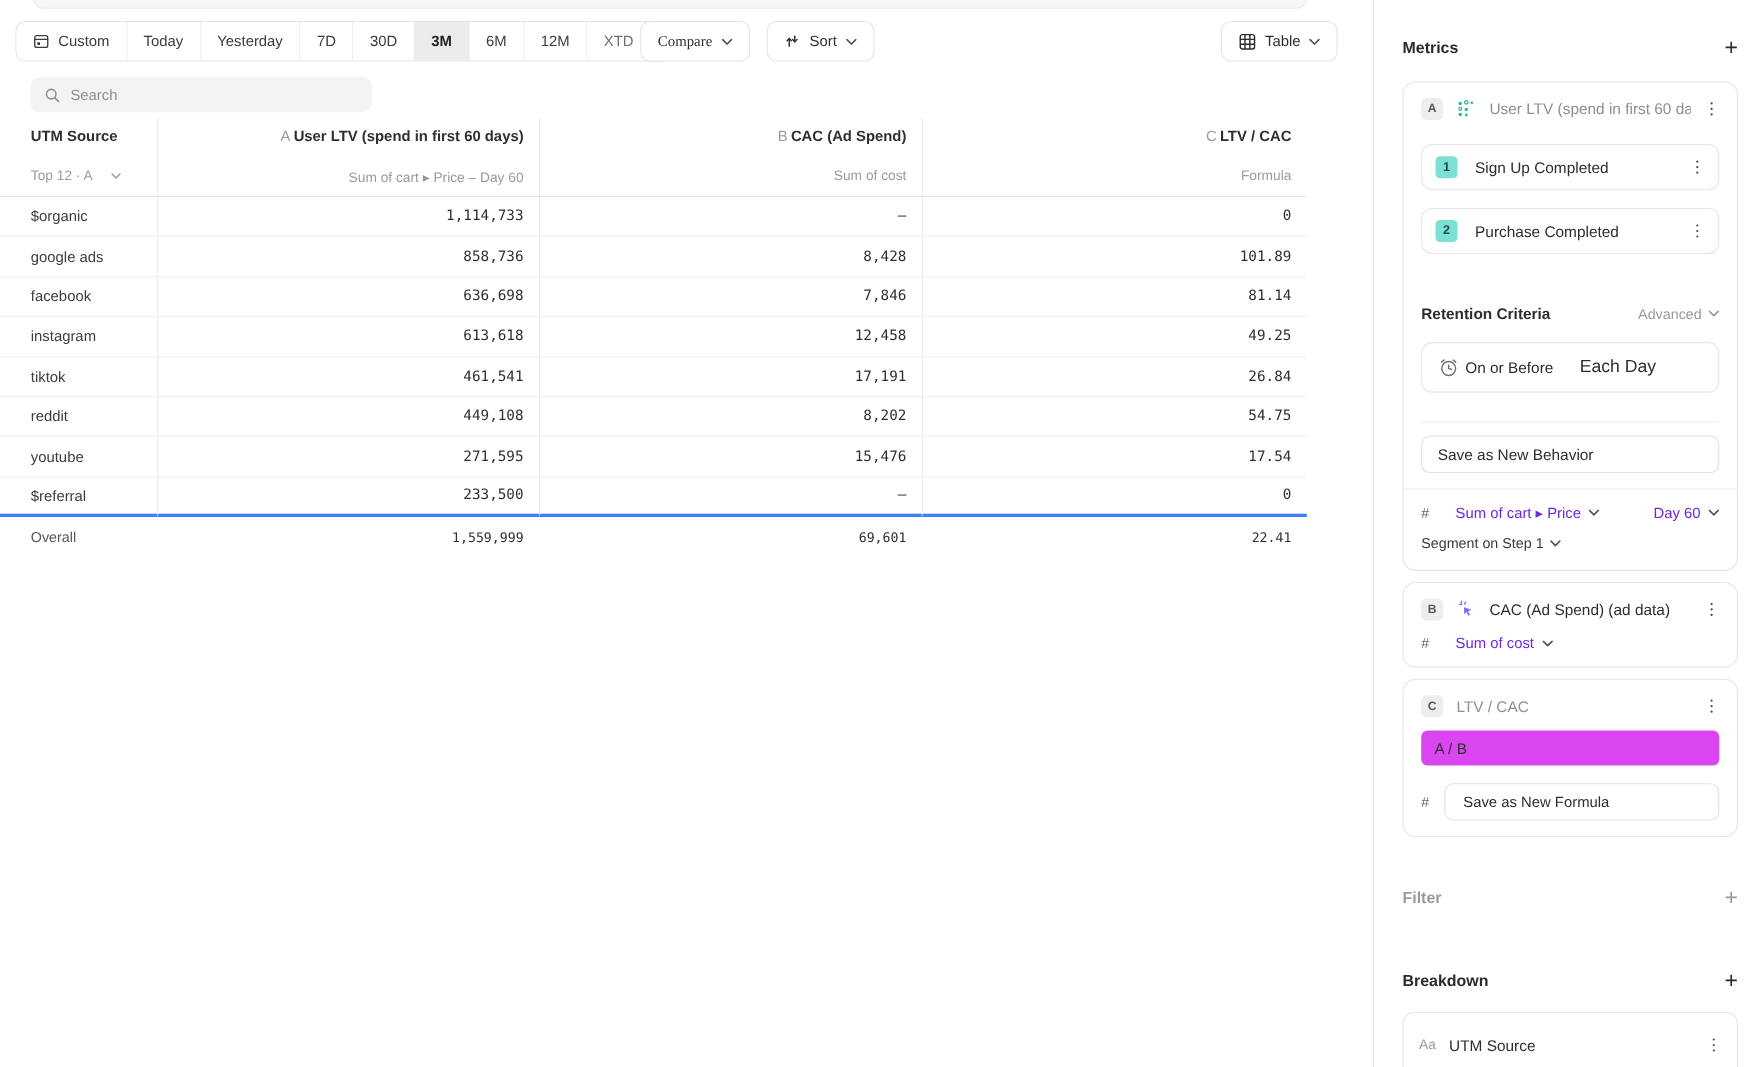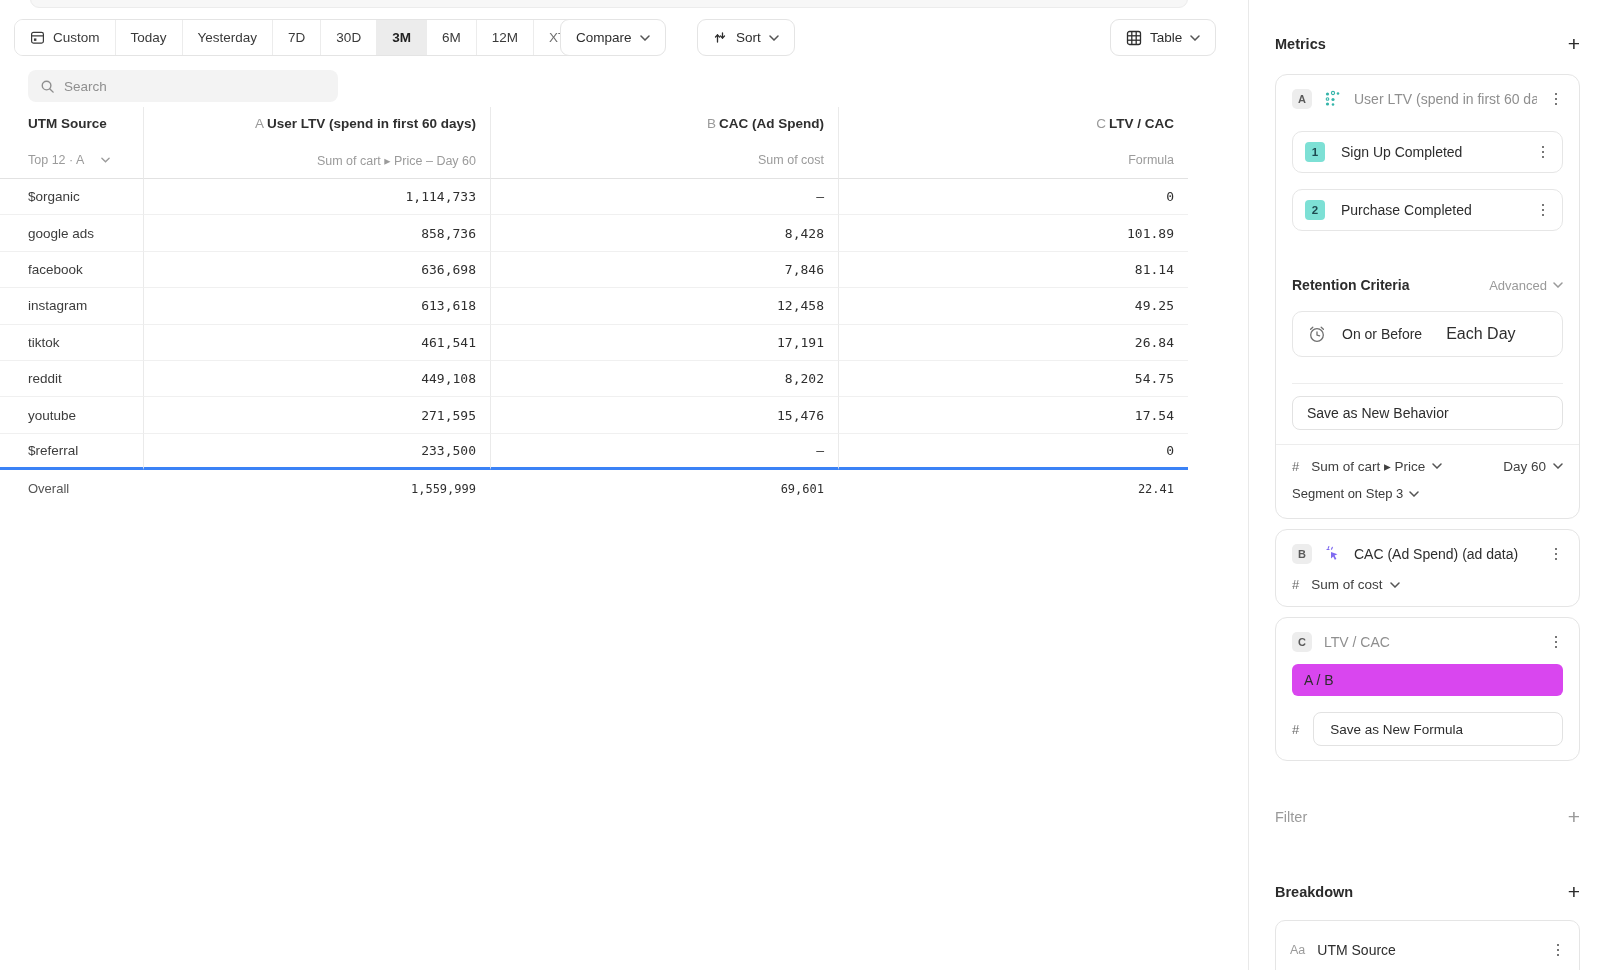--- a/index.html
+++ b/index.html
@@ -17,21 +17,21 @@
                background:#fff; border:1px solid #e4e4e4; border-radius:9px; overflow:hidden; }
   .seg { display:flex; align-items:center; gap:8px; padding:0 15px; font-size:13.5px; color:#3a3a3a;
          background:#fff; border:none; border-right:1px solid #ececec; cursor:pointer;
          font-family:"Liberation Sans",sans-serif; white-space:nowrap; }
   .seg:last-child { border-right:none; }
   .seg.active { background:#ececec; font-weight:bold; color:#222; }
   .seg.muted { color:#6f6f6f; }
   .pill { position:absolute; top:19px; height:37px; display:flex; align-items:center; gap:8px;
           padding:0 15px; font-size:13.5px; color:#2d2d2d; background:#fff; cursor:pointer;
           border:1px solid #e4e4e4; border-radius:9px; font-family:"Liberation Sans",sans-serif; }
-  .pill-compare { left:560px; }
+  .pill-compare { left:582px;font-family:Liberation Serif, serif; }
   .pill-sort { left:697px; }
   .pill-table { left:1110px; }
 
   .searchbox { position:absolute; left:28px; top:70px; width:310px; height:32px; background:#f3f3f3;
                border-radius:8px; display:flex; align-items:center; padding:0 12px; gap:9px; }
   .searchbox input { border:none; outline:none; background:transparent; font-size:13.5px; color:#444;
                      width:100%; font-family:"Liberation Sans",sans-serif; }
   .searchbox input::placeholder { color:#8f8f8f; }
 
   
@@ -54,21 +54,21 @@
   .ocell.first { padding-left:28px; }
   .ocell.num { justify-content:flex-end; padding-right:14px;
                font-family:"DejaVu Sans Mono", monospace; font-size:12px; color:#2f2f2f; }
 
   
   .sidebar { position:absolute; left:1248px; top:0; width:352px; height:970px;
              border-left:1px solid #e9e9e9; padding:0 20px 0 26px; }
   .side-head { display:flex; justify-content:space-between; align-items:center; }
   .side-head.metrics { margin-top:33px; }
   .side-title { font-size:14.5px; font-weight:bold; color:#2b2b2b; }
-  .side-title.gray { color:#9a9a9a; font-weight:normal; }
+  .side-title.gray { color:#9a9a9a; font-weight:bold; }
   .plus { font-size:21px; font-weight:300; color:#2b2b2b; line-height:1; cursor:pointer; }
   .plus.gray { color:#9a9a9a; }
 
   .card { border:1px solid #e5e5e5; border-radius:12px; padding:14px 16px; background:#fff; }
   .card-a { margin-top:20px; }
   .card-b, .card-c { margin-top:10px; }
   .crow { display:flex; align-items:center; gap:12px; }
   .badge { flex:0 0 20px; width:20px; height:20px; border-radius:5px; background:#ededed; color:#5a5a5a;
            font-size:11px; font-weight:bold; display:flex; align-items:center; justify-content:center; }
   .ctitle { flex:1; font-size:14px; color:#8f8f8f; white-space:nowrap; overflow:hidden; }
@@ -82,31 +82,31 @@
   .numbadge { flex:0 0 20px; width:20px; height:20px; border-radius:4px; background:#7de0d5; color:#1d4a50;
               font-size:11.5px; font-weight:bold; display:flex; align-items:center; justify-content:center; }
   .steplabel { flex:1; font-size:14px; color:#2d2d2d; }
 
   .ret-row { margin-top:46px; display:flex; justify-content:space-between; align-items:center; }
   .ret-title { font-size:14px; font-weight:bold; color:#2d2d2d; }
   .adv { display:flex; align-items:center; gap:6px; font-size:13px; color:#9a9a9a; cursor:pointer; }
 
   .criteria { margin-top:18px; height:46px; border:1px solid #e6e6e6; border-radius:10px;
               display:flex; align-items:center; padding:0 14px; }
-  .crit-left { margin-left:15px; font-size:14px; color:#2d2d2d; cursor:pointer; }
+  .crit-left { margin-left:5px; font-size:14px; color:#2d2d2d; cursor:pointer; }
   .crit-right { margin-left:24px; font-size:16px; color:#2d2d2d; cursor:pointer; }
 
   .thin-div { margin-top:26px; height:1px; background:#ededed; }
   .save-box { margin-top:12px; height:34px; border:1px solid #e2e2e2; border-radius:8px;
               display:flex; align-items:center; padding:0 14px; font-size:14px; color:#2d2d2d; cursor:pointer; }
 
   .bottom-sec { margin:14px -16px 0; border-top:1px solid #ededed; padding:13px 16px 3px; }
   .mrow { display:flex; align-items:center; }
   .hash { font-size:13px; color:#6b6b6b; }
-  .mlabel { margin-left:12px; font-size:13.5px; color:#404040;text-align:right; }
+  .mlabel { margin-left:24px; font-size:13.5px; color:#6d28d9;text-align:right; }
   .mrow .chev { margin-left:7px; }
   .spacer { flex:1; }
   .seg-row { margin-top:12px; display:flex; align-items:center; font-size:13px; color:#3a3a3a; }
   .seg-row .chev { margin-left:6px; }
 
   .measure-b { margin-top:13px; }
   .formula-input { margin-top:12px; height:32px; background:#d946ef; border-radius:6px;
                    display:flex; align-items:center; padding:0 12px; font-size:14px; color:#2d2d2d; }
   .formula-row { margin-top:16px; display:flex; align-items:center; gap:14px; }
   .save-formula { flex:1; height:34px; border:1px solid #e2e2e2; border-radius:8px;
@@ -378,21 +378,21 @@
           </span>
           <span class="spacer"></span>
           <span class="mlabel">Day 60</span>
           <span class="chev">
             <svg width="10" height="6" viewBox="0 0 10 6" fill="none" stroke="#555" stroke-width="1.5" stroke-linecap="round">
                 <path d="M1 1 L5 5 L9 1"></path>
               </svg>
           </span>
         </div>
         <div class="seg-row">
-          <span>Segment on Step 3</span>
+          <span>Segment on Step 1</span>
           <span class="chev">
             <svg width="10" height="6" viewBox="0 0 10 6" fill="none" stroke="#555" stroke-width="1.5" stroke-linecap="round">
                 <path d="M1 1 L5 5 L9 1"></path>
               </svg>
           </span>
         </div>
       </div>
     </div>
 
     <div class="card card-b">

